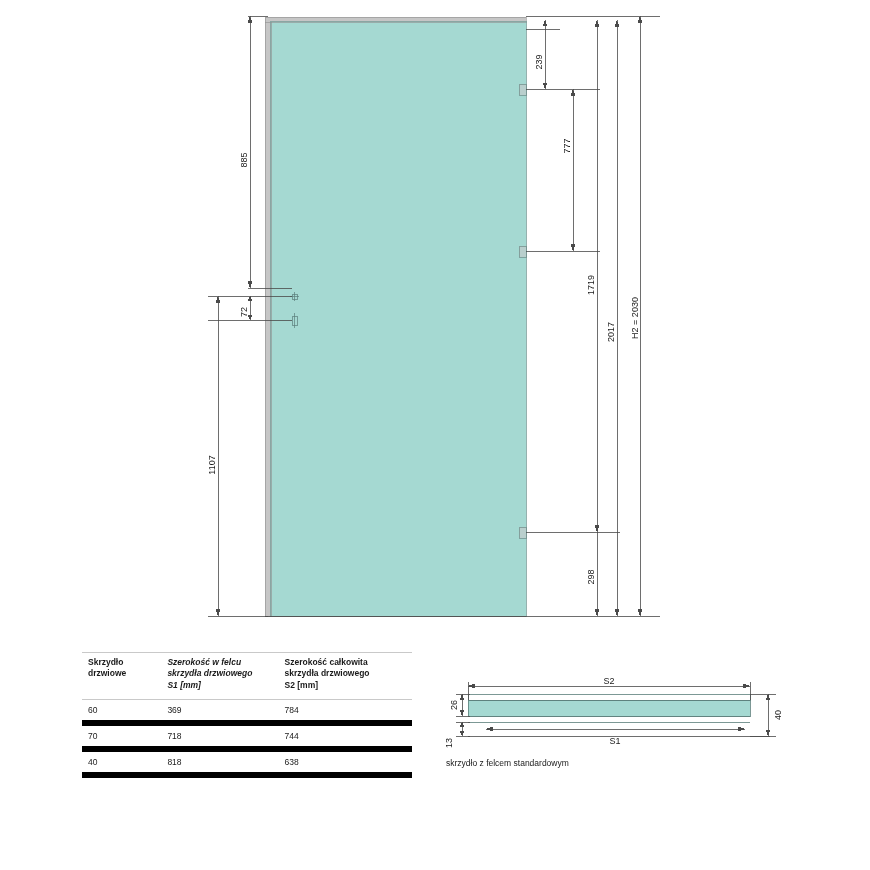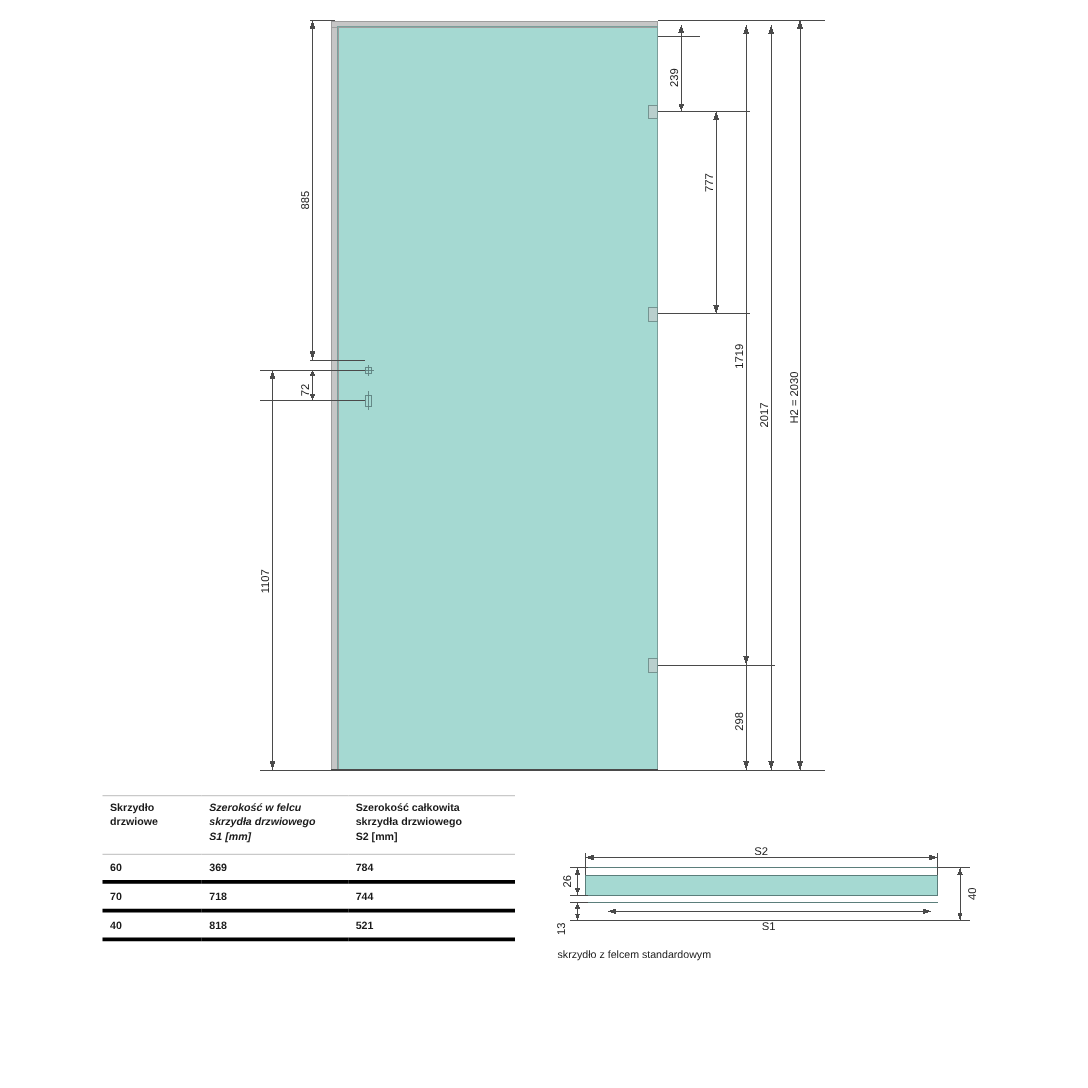--- a/index.html
+++ b/index.html
@@ -8,41 +8,40 @@
     background:#ffffff;
     font-family:"Liberation Sans", sans-serif;
     color:#1a1a1a;
     position:relative;
     overflow:hidden;
   }
   .stage{position:absolute;left:0;top:0;width:870px;height:870px;}
   svg{display:block;}
   .tbl{
     position:absolute;
-    left:82px;top:636px;
+    left:82px;top:652px;
     width:330px;
     border-collapse:collapse;
     font-size:8.5px;
   }
   .tbl th{
     text-align:left;
     font-weight:bold;
     font-size:8.5px;
     padding:4px 6px 8px 6px;
     vertical-align:top;
     line-height:1.33;
     border-bottom:1px solid #c9c9c9;
     border-top:1px solid #c9c9c9;
   }
   .tbl td{
     padding:5px 6px;
     font-size:8.5px;
-    border-bottom:3px solid #000000;
+    border-bottom:6px solid #000000;
     vertical-align:middle;
-    font-weight:bold;
   }
   .col-a{width:74px;}
   .col-b{width:118px;font-style:italic;}
   .col-c{width:138px;margin-top:20px;}
   .caption{
     position:absolute;
     left:446px;top:758px;
     font-size:8.5px;
     color:#1a1a1a;
   }
@@ -211,20 +210,20 @@
         <td>784</td>
       </tr>
       <tr>
         <td>70</td>
         <td>718</td>
         <td>744</td>
       </tr>
       <tr>
         <td>40</td>
         <td>818</td>
-        <td>521</td>
+        <td>638</td>
       </tr>
     </tbody>
   </table>
 
   <div class="caption">skrzydło z felcem standardowym</div>
 
 </div>
 
 </body></html>

